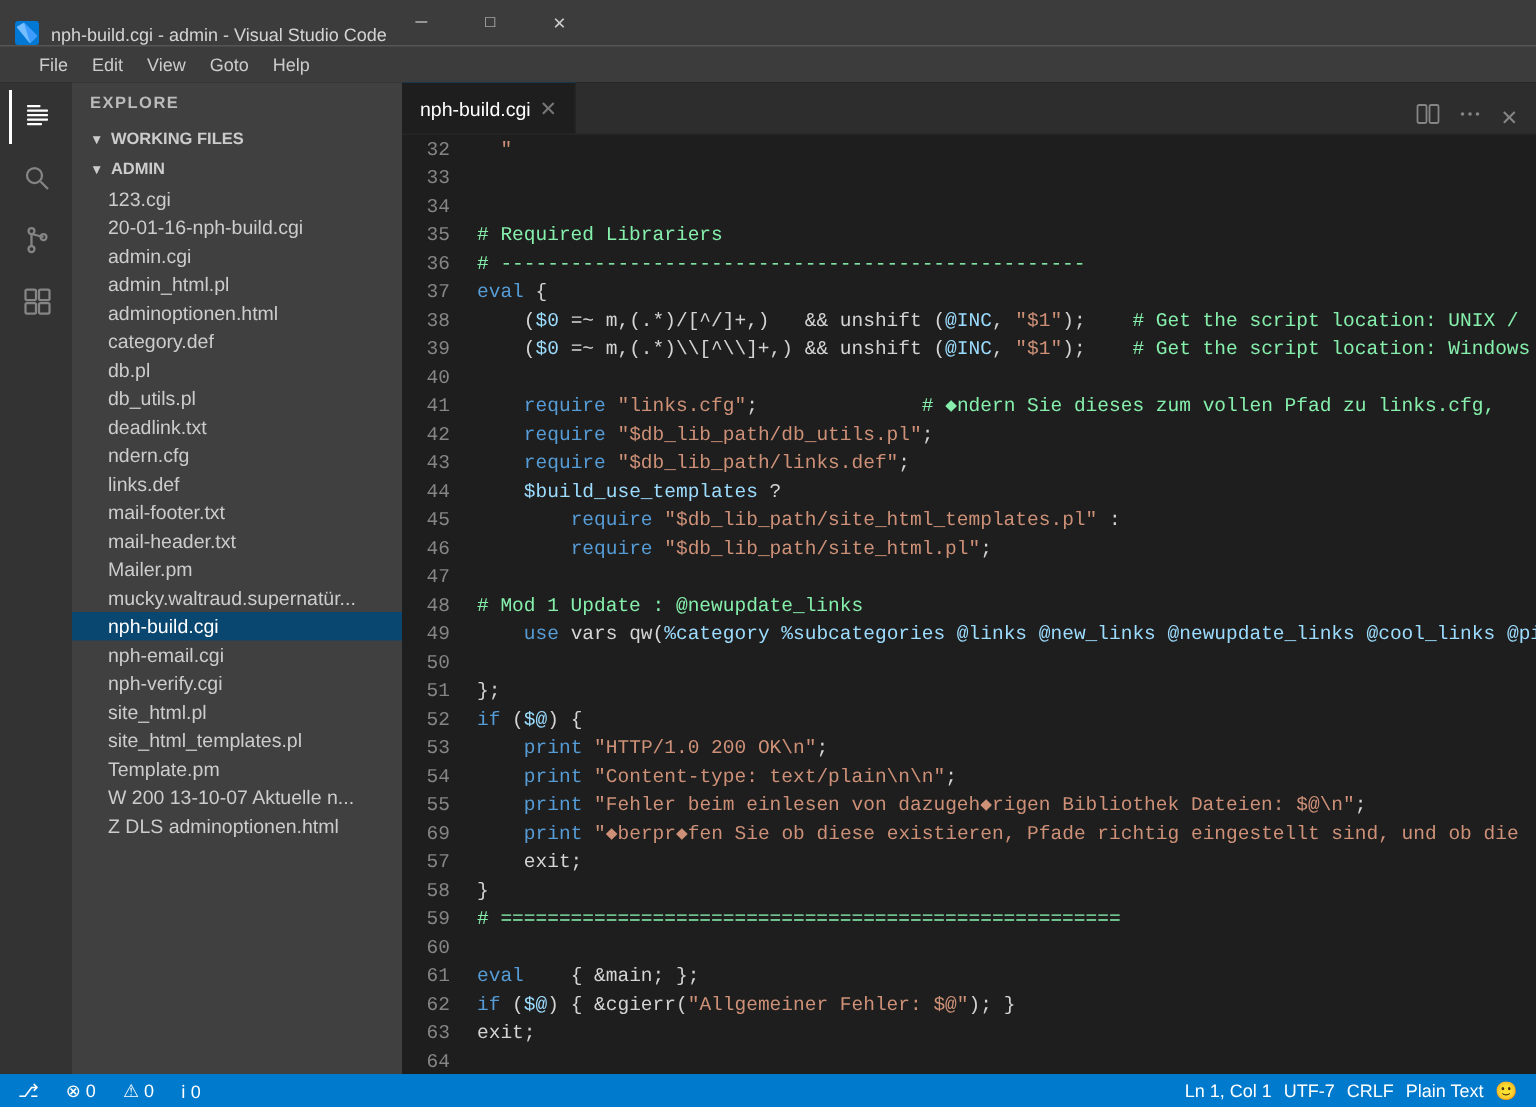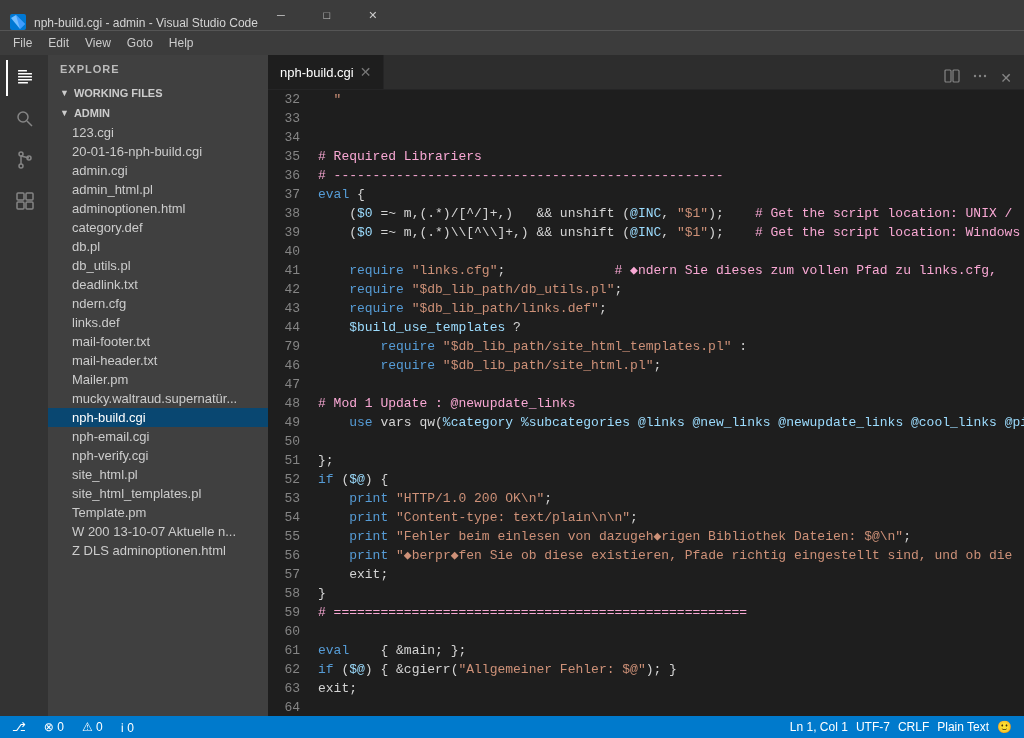--- a/index.html
+++ b/index.html
@@ -38,21 +38,21 @@
       display: flex; align-items: center; justify-content: center;
       cursor: pointer; color: #cccccc; font-size: 11px;
     }
 
     
     #menu-bar {
       height: 25px;
       background: #3c3c3c;
       display: flex;
       align-items: center;
-      padding: 0 5px;
+      padding: 0 18px;
       border-top: 1px solid #555;
     }
     .menu-item {
       padding: 2px 8px;
       font-size: 12px;
       color: #cccccc;
       cursor: pointer;
     }
 
     
@@ -204,21 +204,21 @@
       white-space: pre;
       color: #d4d4d4;
     }
 
     
     #code-content::-webkit-scrollbar { width: 8px; height: 8px; }
     #code-content::-webkit-scrollbar-track { background: #1e1e1e; }
     #code-content::-webkit-scrollbar-thumb { background: #424242; }
 
     
-    .c-comment { color: #f9a8d4; }
+    .c-comment { color: #86efac; }
     .c-keyword { color: #569cd6; }
     .c-string { color: #ce9178; }
     .c-variable { color: #9cdcfe; }
 
     
     #status-bar {
       height: 22px;
       background: #007acc;
       display: flex;
       align-items: center;
@@ -358,32 +358,32 @@
         <span class="line-num">35</span>
         <span class="line-num">36</span>
         <span class="line-num">37</span>
         <span class="line-num">38</span>
         <span class="line-num">39</span>
         <span class="line-num">40</span>
         <span class="line-num">41</span>
         <span class="line-num">42</span>
         <span class="line-num">43</span>
         <span class="line-num">44</span>
-        <span class="line-num">79</span>
+        <span class="line-num">45</span>
         <span class="line-num">46</span>
         <span class="line-num">47</span>
         <span class="line-num">48</span>
         <span class="line-num">49</span>
         <span class="line-num">50</span>
         <span class="line-num">51</span>
         <span class="line-num">52</span>
         <span class="line-num">53</span>
         <span class="line-num">54</span>
         <span class="line-num">55</span>
-        <span class="line-num">56</span>
+        <span class="line-num">69</span>
         <span class="line-num">57</span>
         <span class="line-num">58</span>
         <span class="line-num">59</span>
         <span class="line-num">60</span>
         <span class="line-num">61</span>
         <span class="line-num">62</span>
         <span class="line-num">63</span>
         <span class="line-num">64</span>
       </div>
       <div id="code-content"><span>  <span class="c-string">"</span></span>

